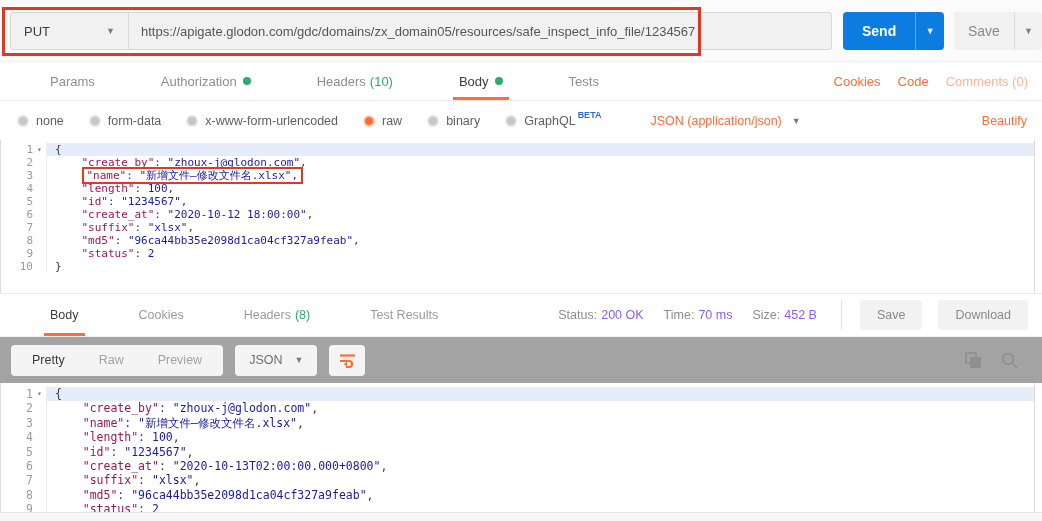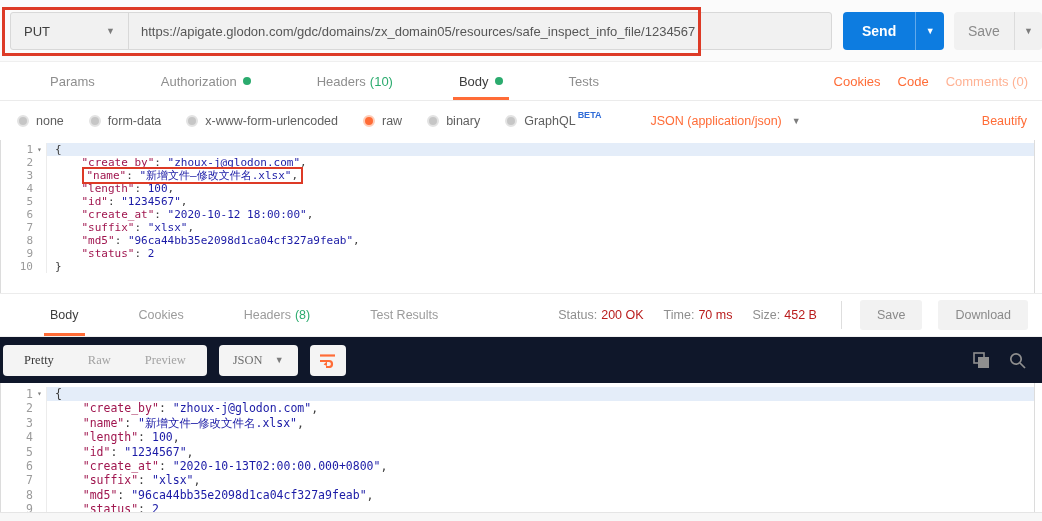--- a/index.html
+++ b/index.html
@@ -57,27 +57,27 @@
   .redbox { display:inline-block; border:2px solid #dd3a26; padding:0 3px; margin:-2px 0; }
   .tk-key { color:#a0164f; }
   .tk-str { color:#1a1aa6; }
   .tk-num { color:#1a1aa6; }
   .tk-p { color:#3b3b3b; }
 
   
   .resp-header { position:absolute; left:0; top:293px; right:0; height:44px; background:#fff; border-top:1px solid #ececec; border-bottom:1px solid #f1f1f1; display:flex; align-items:stretch; padding:0 14px; font-size:12.5px; color:#9b9b9b; }
   .resp-header .tab { margin-right:24px; }
   .meta { margin-left:auto; display:flex; align-items:center; gap:20px; color:#8e8e8e; }
-  .metaval { color:#b91c1c; margin-left:4px; }
+  .metaval { color:#8b5cf6; margin-left:4px; }
   .vdiv { width:1px; height:28px; background:#dedede; margin:0 4px; }
   .resp-btn { background:#f2f2f2; border-radius:3px; padding:8px 17px; color:#8a8a8a; font-size:12.5px; cursor:pointer; }
   .meta-btns { display:flex; align-items:center; gap:16px; margin-left:14px; }
 
   
-  .view-row { position:absolute; left:0; top:337px; right:0; height:46px; background:#0f172a; display:flex; align-items:center; padding:0 3px;font-family:Liberation Serif, serif; }
+  .view-row { position:absolute; left:0; top:337px; right:0; height:46px; background:#a3a3a3; display:flex; align-items:center; padding:0 11px; }
   .seg { display:flex; align-items:center; background:#f4f4f4; border-radius:4px; height:31px; padding:0 4px; }
   .seg-item { padding:0 17px; font-size:12.5px; color:#a3a3a3; cursor:pointer; }
   .seg-item.active { color:#3a3a3a; }
   .fmt-dd { margin-left:12px; height:31px; background:#f4f4f4; border-radius:4px; display:flex; align-items:center; padding:0 14px; color:#6e6e6e; font-size:12.5px; cursor:pointer; }
   .fmt-dd .caret { margin-left:12px; }
   .wrap-btn { margin-left:12px; height:31px; width:36px; background:#f4f4f4; border-radius:4px; display:flex; align-items:center; justify-content:center; cursor:pointer; }
   .right-icons { margin-left:auto; display:flex; align-items:center; gap:19px; margin-right:13px; }
   .icon-btn { cursor:pointer; display:flex; }
 
   

